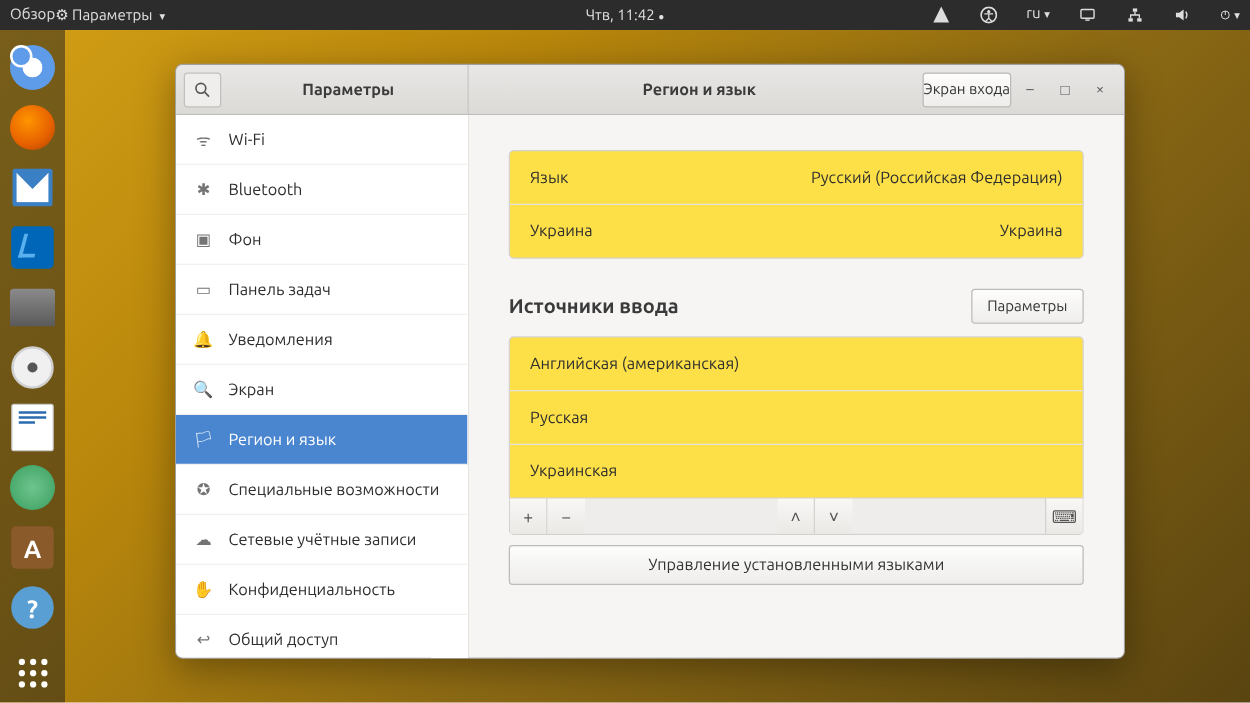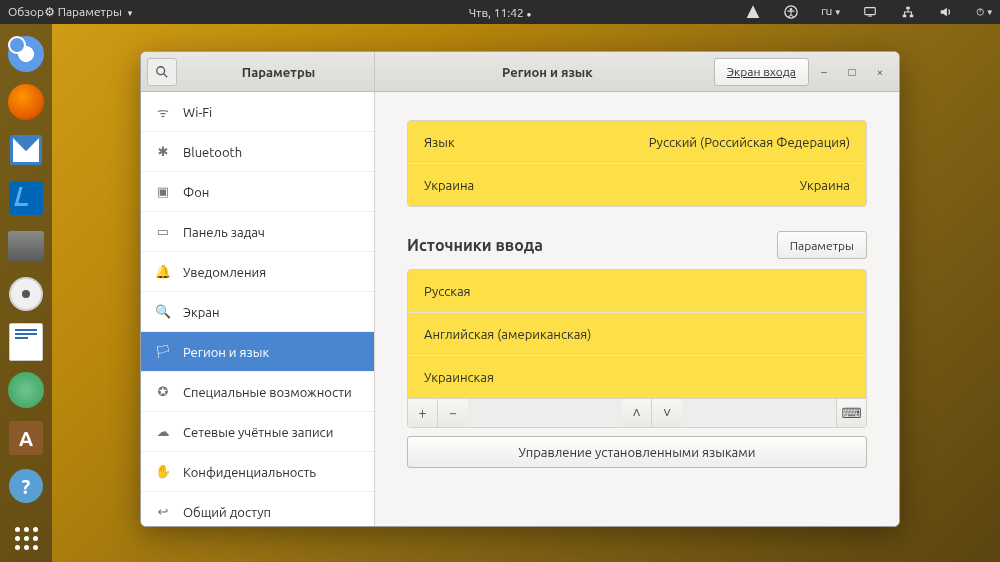--- a/index.html
+++ b/index.html
@@ -36,21 +36,21 @@
 .dock-apps span { background: #fff; border-radius: 50%; }
 
 
 .window { position: absolute; left: 140px; top: 51px; width: 760px; height: 476px; background: #f6f5f4; border: 1px solid #a0a0a0; border-radius: 6px; box-shadow: 0 8px 30px rgba(0,0,0,0.35); display: flex; flex-direction: column; overflow: hidden; }
 .headerbar { height: 40px; background: linear-gradient(#e8e7e5, #dcdad7); border-bottom: 1px solid #bfbdba; display: flex; align-items: center; }
 .hb-left { width: 234px; display: flex; align-items: center; border-right: 1px solid #c8c6c3; height: 100%; }
 .hb-search { width: 30px; height: 28px; margin: 0 6px; background: #efeeec; border: 1px solid #c2c0bd; border-radius: 3px; display: flex; align-items: center; justify-content: center; cursor: pointer; }
 .hb-title-left { flex: 1; text-align: center; font-weight: bold; font-size: 13px; color: #3b3b3b; }
 .hb-right { flex: 1; display: flex; align-items: center; height: 100%; padding: 0 6px; }
 .hb-title-right { flex: 1; text-align: center; font-weight: bold; font-size: 13px; color: #3b3b3b; }
-.hb-btn { height: 28px; padding: 0 12px; background: linear-gradient(#fdfdfc, #eeedeb); border: 1px solid #bdbbb8; border-radius: 3px; font-size: 12px; color: #333; cursor: pointer; margin-right: 8px; text-decoration: underline; }
+.hb-btn { height: 28px; padding: 0 0; background: linear-gradient(#fdfdfc, #eeedeb); border: 1px solid #bdbbb8; border-radius: 3px; font-size: 12px; color: #333; cursor: pointer; margin-right: 8px; }
 .win-controls { display: flex; gap: 14px; margin-right: 6px; }
 .win-ctrl { width: 14px; height: 14px; display: flex; align-items: center; justify-content: center; color: #555; font-size: 12px; cursor: pointer; }
 
 .window-body { flex: 1; display: flex; min-height: 0; }
 .sidebar { width: 234px; background: #fff; border-right: 1px solid #d6d4d0; overflow-y: auto; }
 .side-item { height: 40px; display: flex; align-items: center; padding: 0 14px; gap: 12px; font-size: 13px; color: #2e2e2e; cursor: pointer; border-bottom: 1px solid #f2f0ee; }
 .side-item.active { background: #4a86cf; color: #fff; }
 .side-item .sicon { width: 16px; display: flex; justify-content: center; color: #747474; font-size: 13px; }
 .side-item.active .sicon { color: #e8f0fa; }
 
@@ -262,24 +262,24 @@
         </div>
       </div>
 
       <div class="section-header">
         <span class="section-title">Источники ввода</span>
         <button class="small-btn">Параметры</button>
       </div>
 
       <div class="settings-list" style="border-radius:4px 4px 0 0;">
         <div class="list-row">
+            <span class="row-label">Английская (американская)</span>
+          </div>
+        <div class="list-row">
             <span class="row-label">Русская</span>
-          </div>
-        <div class="list-row">
-            <span class="row-label">Английская (американская)</span>
           </div>
         <div class="list-row">
             <span class="row-label">Украинская</span>
           </div>
       </div>
       <div class="toolbar-row">
         <div class="tool-group">
           <div class="tool-btn">+</div>
           <div class="tool-btn">−</div>
         </div>

